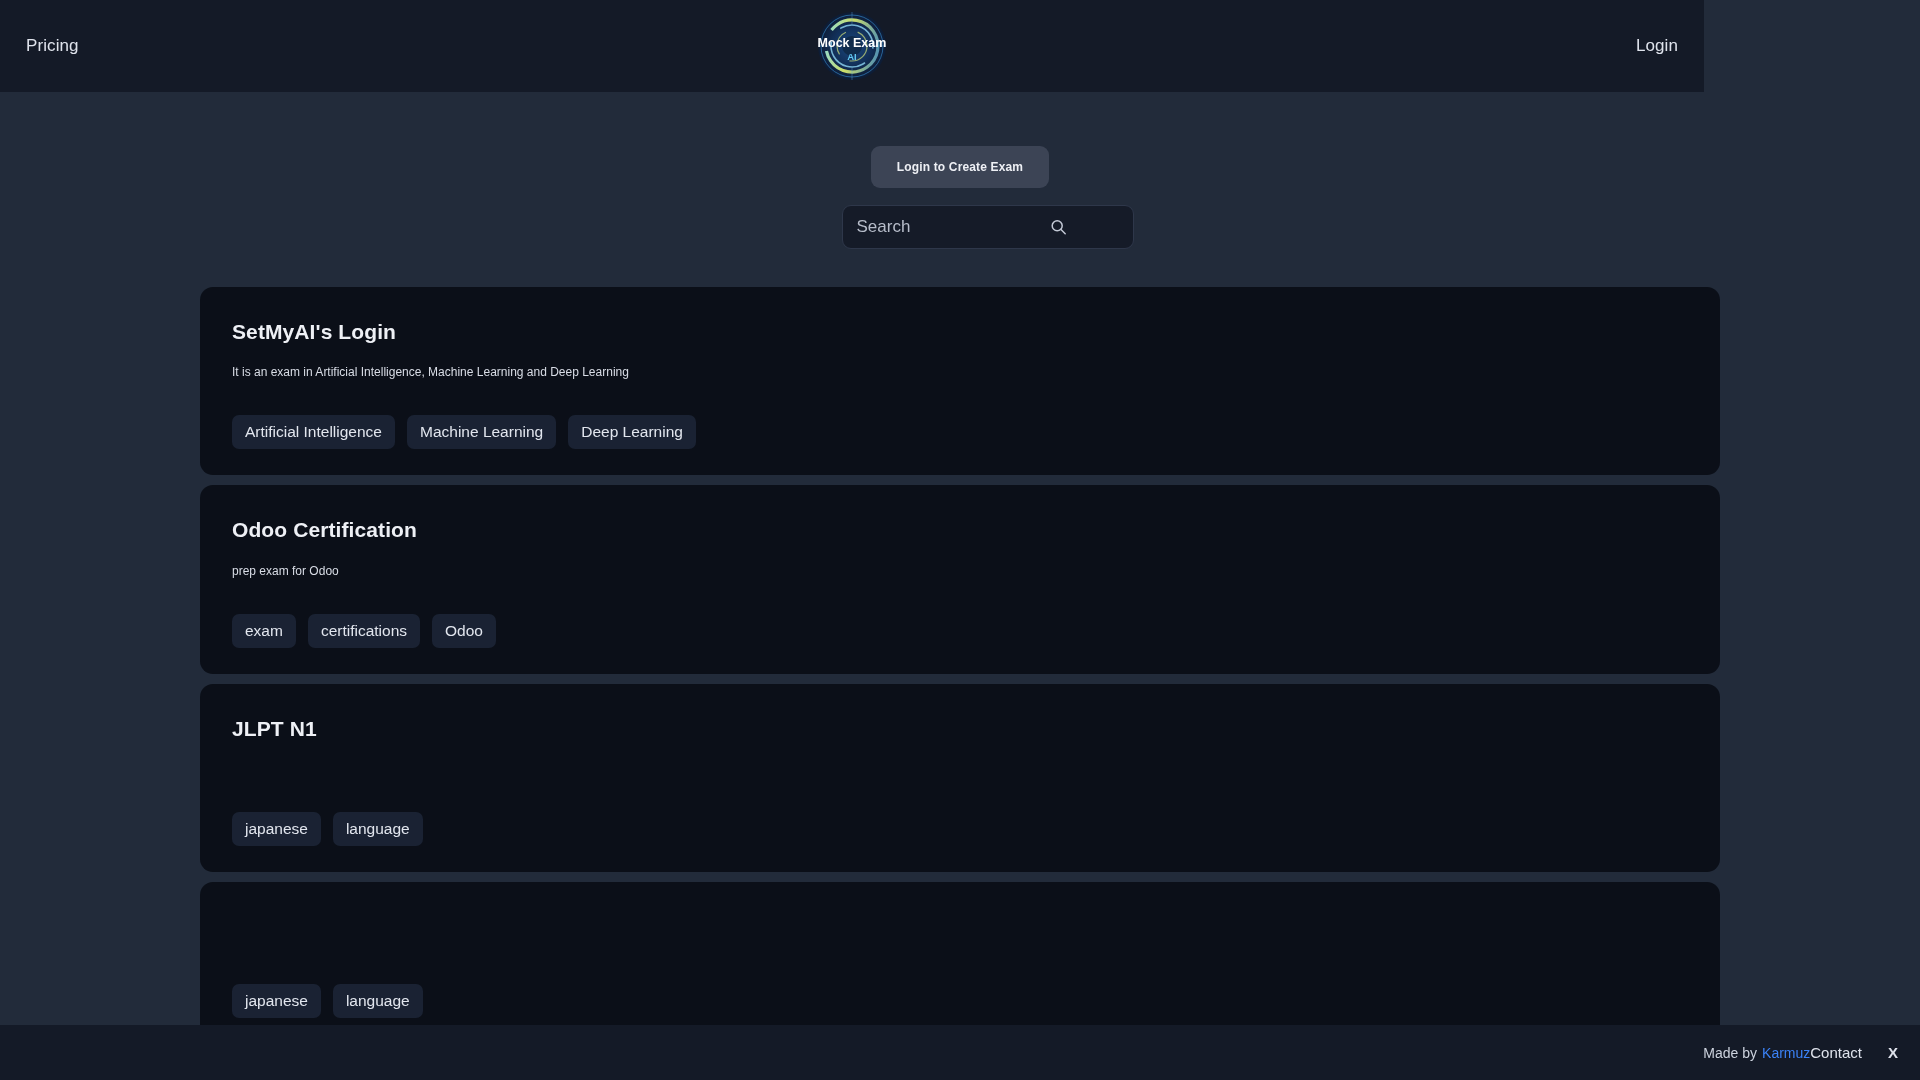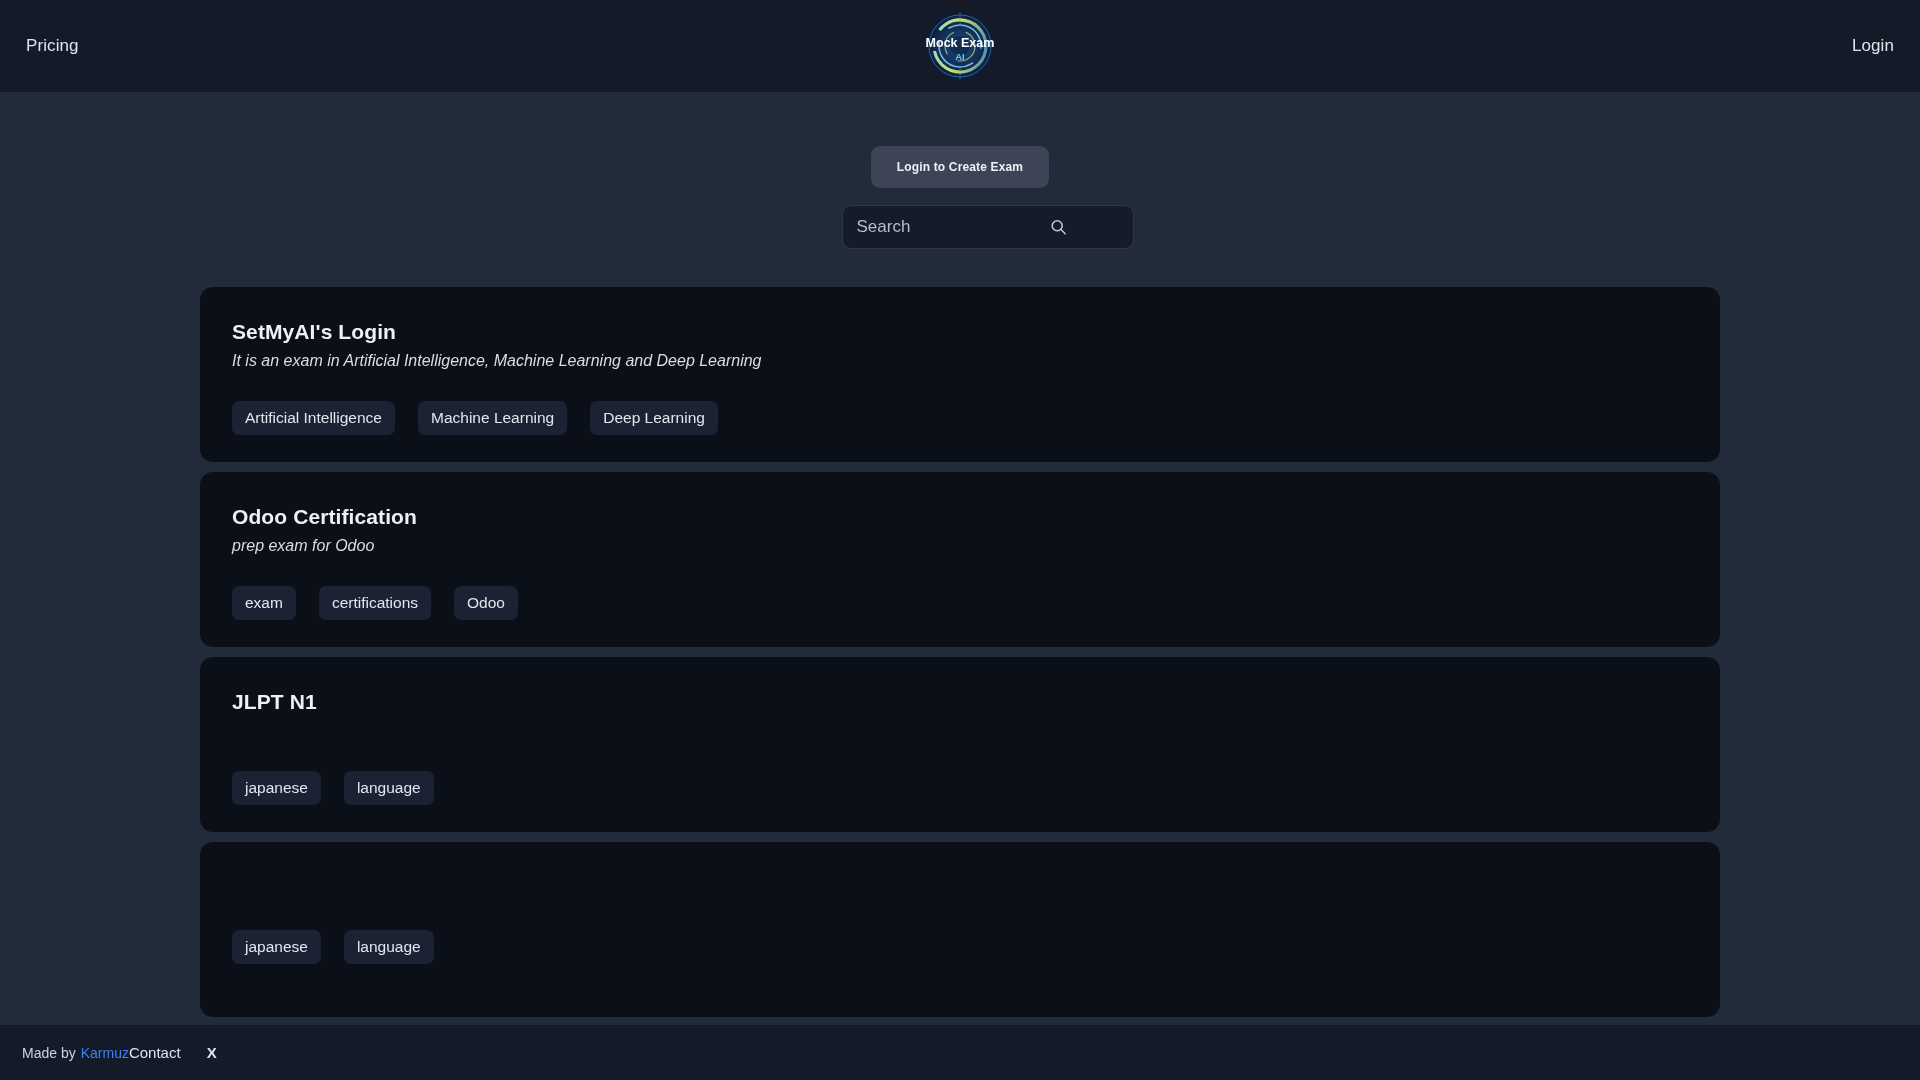--- a/index.html
+++ b/index.html
@@ -14,21 +14,21 @@
     background: #222b3a;
     font-family: "Liberation Sans", sans-serif;
     color: #e8eaf0;
     position: relative;
   }
 
   
   .header {
     position: absolute;
     top: 0; left: 0;
-    width: 1920px;
+    width: 1704px;
     height: 92px;
     background: #141a27;
     display: flex;
     align-items: center;
     justify-content: space-between;
     padding: 0 22px;
     z-index: 30;
   }
 
   .nav-link {
@@ -127,32 +127,31 @@
 
   .card-title {
     font-size: 21px;
     font-weight: bold;
     color: #eef0f5;
     letter-spacing: 0.1px;
     line-height: 1.25;
   }
 
   .card-desc {
-    font-size: 16px;
+    font-size: 12px;
     color: #d9dde6;
-    margin-top: 5px;
+    margin-top: 19px;
     line-height: 1.35;
     min-height: 22px;
-    font-style: italic;
   }
 
   .tags {
     display: flex;
     flex-wrap: wrap;
-    gap: 23px;
+    gap: 12px;
     margin-top: 29px;
   }
 
   .tag {
     background: #1a2233;
     color: #e2e6ee;
     font-size: 15.5px;
     border-radius: 7px;
     padding: 8px 13px;
     white-space: nowrap;
@@ -161,21 +160,21 @@
 
   
   .footer {
     position: absolute;
     bottom: 0; left: 0;
     width: 1920px;
     height: 55px;
     background: #141a27;
     display: flex;
     align-items: center;
-    justify-content: flex-start;
+    justify-content: flex-end;
     padding: 0 22px;
     z-index: 30;
   }
 
   .footer-left {
     font-size: 14px;
     color: #cdd3de;
     display: flex;
     gap: 5px;
     align-items: baseline;

